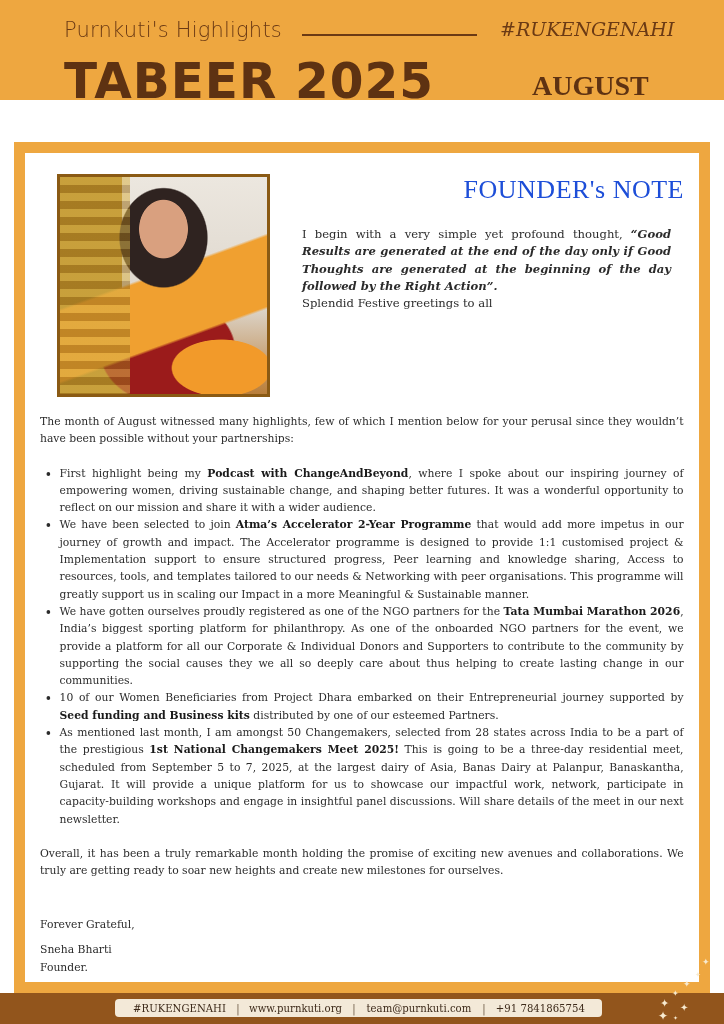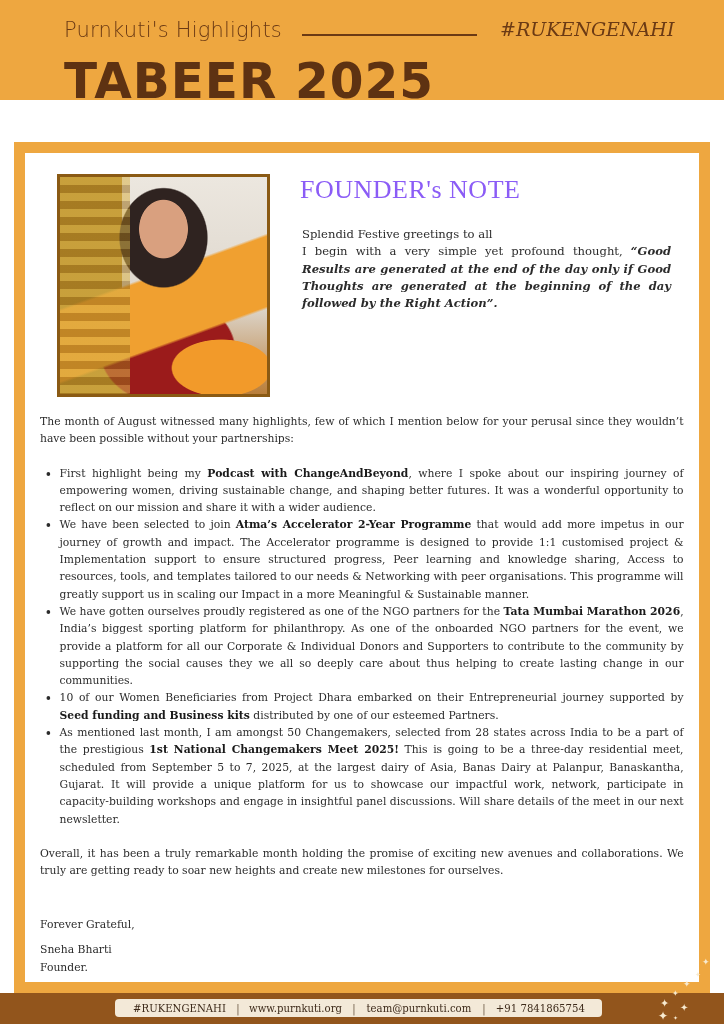--- a/index.html
+++ b/index.html
@@ -53,22 +53,22 @@
       radial-gradient(ellipse 95px 75px at 52% 80%, #9b1b1b 0 70%, transparent 72%),
       linear-gradient(90deg, #b58a2a 0 30%, transparent 30%),
       linear-gradient(180deg, #ece7df 0%, #ddd6cc 60%, #b97e3a 100%);
   }
   .photo-lamp {
     position: absolute; left: 0; top: 0; width: 70px; height: 217px;
     background: repeating-linear-gradient(180deg, #d8b24a 0 8px, #9a6f1c 8px 16px);
     opacity: 0.55;
   }
   .note-title {
-    position: absolute; left: 300px; top: 175px; width: 400px; text-align: left;
-    font-family: "Liberation Serif", serif; font-size: 26px; color: #8b5cf6;
+    position: absolute; left: 284px; top: 175px; width: 400px; text-align: right;
+    font-family: "Liberation Serif", serif; font-size: 26px; color: #1d4ed8;
     letter-spacing: 0.5px;
   }
   .intro {
     position: absolute; left: 302px; top: 226px; width: 369px;
     font-family: "DejaVu Serif", serif; font-size: 11.6px; line-height: 17.3px;
     text-align: justify; color: #2b2b2b;
   }
   .intro p { margin: 0; }
   .intro .quote { font-weight: bold; font-style: italic; }
   .intro .gap { height: 17px; }
@@ -101,33 +101,34 @@
   .sparkle { position: absolute; color: #f7ead0; font-size: 10px; line-height: 1; }
 </style>
 </head>
 <body>
 
 <div class="header">
   <div class="subtitle">Purnkuti's Highlights</div>
   <div class="subtitle-rule"></div>
   <div class="hashtag">#RUKENGENAHI</div>
   <div class="title">TABEER 2025</div>
+  <div class="month">AUGUST</div>
 </div>
 
 <div class="frame"></div>
 
 <div class="photo" title="Portrait of founder in red blouse and orange saree">
   <div class="photo-lamp"></div>
 </div>
 
 <div class="note-title">FOUNDER's NOTE</div>
 
 <div class="intro">
+  <p><span>I begin with a very simple yet profound thought, </span><span class="quote">“Good Results are generated at the end of the day only if Good Thoughts are generated at the beginning of the day followed by the Right Action”.</span></p>
   <p>Splendid Festive greetings to all</p>
-  <p><span>I begin with a very simple yet profound thought, </span><span class="quote">“Good Results are generated at the end of the day only if Good Thoughts are generated at the beginning of the day followed by the Right Action”.</span></p>
   <div class="gap"></div>
 </div>
 
 <div class="body-text">
   <p>The month of August witnessed many highlights, few of which I mention below for your perusal since they wouldn’t have been possible without your partnerships:</p>
   <ul>
     <li><span>First highlight being my </span><b>Podcast with ChangeAndBeyond</b><span>, where I spoke about our inspiring journey of empowering women, driving sustainable change, and shaping better futures. It was a wonderful opportunity to reflect on our mission and share it with a wider audience.</span></li>
     <li><span>We have been selected to join </span><b>Atma’s Accelerator 2-Year Programme</b><span> that would add more impetus in our journey of growth and impact. The Accelerator programme is designed to provide 1:1 customised project &amp; Implementation support to ensure structured progress, Peer learning and knowledge sharing, Access to resources, tools, and templates tailored to our needs &amp; Networking with peer organisations. This programme will greatly support us in scaling our Impact in a more Meaningful &amp; Sustainable manner.</span></li>
     <li><span>We have gotten ourselves proudly registered as one of the NGO partners for the </span><b>Tata Mumbai Marathon 2026</b><span>, India’s biggest sporting platform for philanthropy. As one of the onboarded NGO partners for the event, we provide a platform for all our Corporate &amp; Individual Donors and Supporters to contribute to the community by supporting the social causes they we all so deeply care about thus helping to create lasting change in our communities.</span></li>
     <li><span>10 of our Women Beneficiaries from Project Dhara embarked on their Entrepreneurial journey supported by </span><b>Seed funding and Business kits</b><span> distributed by one of our esteemed Partners.</span></li>

